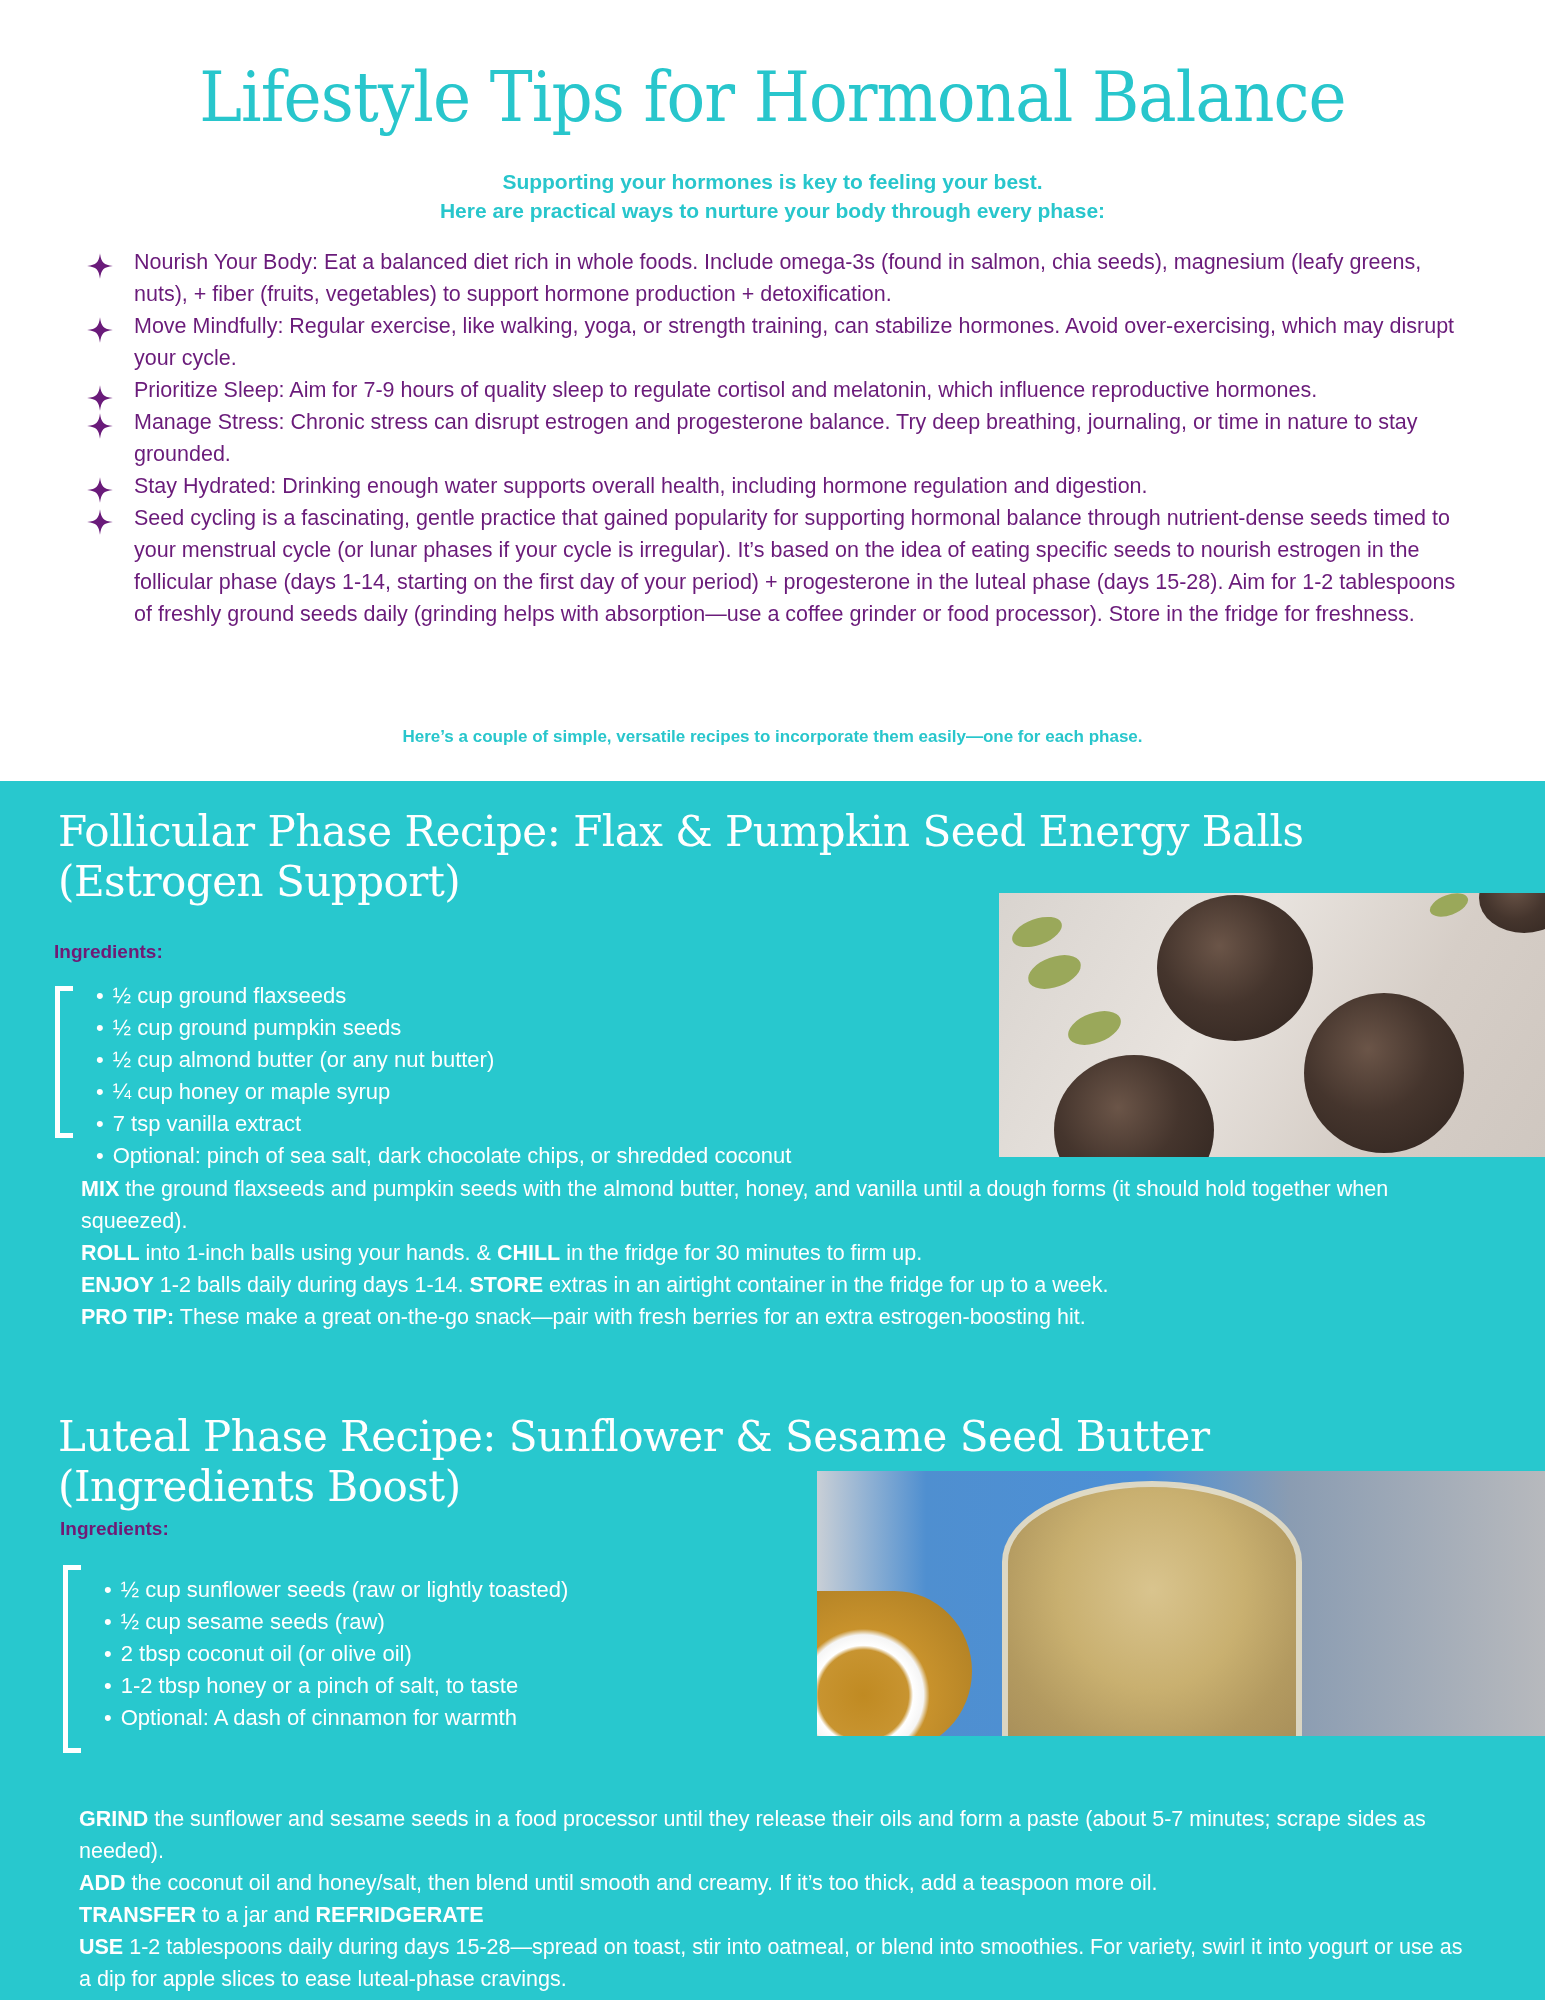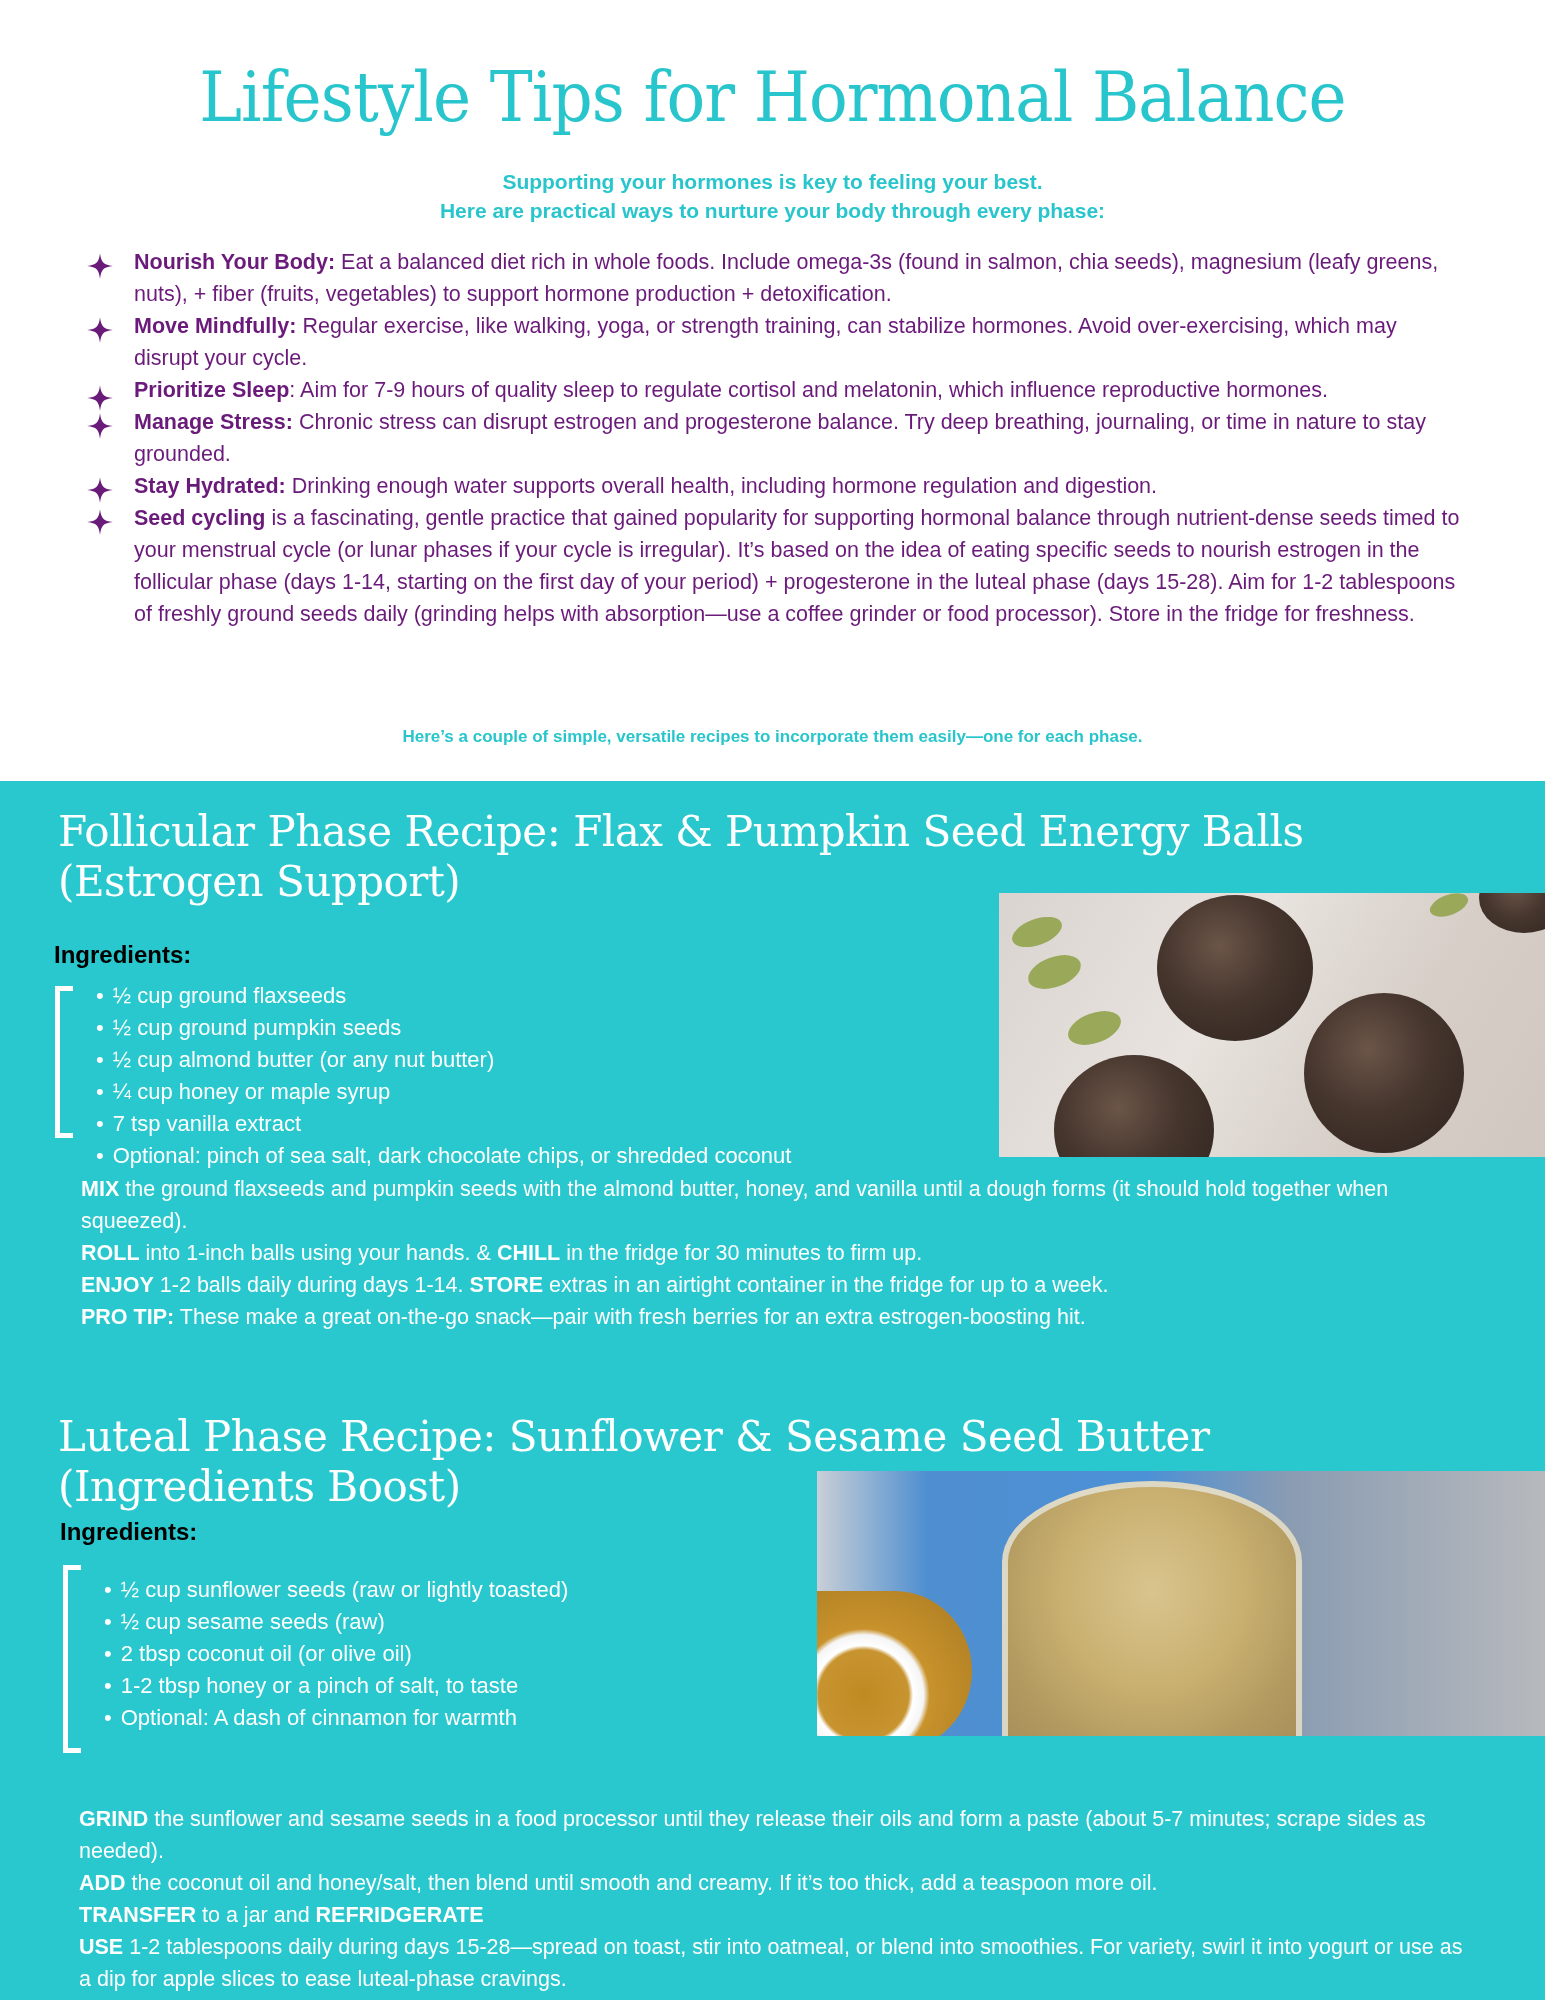--- a/index.html
+++ b/index.html
@@ -18,34 +18,34 @@
     font-family: "Liberation Sans", sans-serif; font-weight: bold; font-size: 21px;
     color: #28C6CC; line-height: 30px;
   }
   .subtitle.s1 { top: 167px; }
   .subtitle.s2 { top: 196px; }
 
   .tips { position: absolute; left: 86px; top: 246px; width: 1380px; }
   .tip { position: relative; padding-left: 48px; color: #6A1B7A; font-size: 21.5px; line-height: 32px; }
   .tip .star { position: absolute; left: 0; top: 6px; width: 28px; height: 28px; }
   .tip .star svg { width: 28px; height: 28px; display: block; }
-  .tip b { font-weight: bold; margin-top: 44px; }
+  .tip b { font-weight: normal; margin-top: 44px; }
 
   .closing {
     position: absolute; left: 0; top: 727px; width: 1545px; text-align: center;
     font-weight: bold; font-size: 17px; color: #28C6CC;
   }
 
   .teal { position: absolute; left: 0; top: 781px; width: 1545px; height: 1219px; background: #28C8CE; }
 
   .recipe-title {
     position: absolute; color: #ffffff; font-family: "DejaVu Serif", "Liberation Serif", serif;
     font-weight: 300; font-size: 42px; line-height: 50px; letter-spacing: -0.5px;
   }
-  .ing-label { position: absolute; color: #000000; font-weight: bold; font-size: 24px; }
+  .ing-label { position: absolute; color: #701a75; font-weight: bold; font-size: 19px; }
   .bracket {
     position: absolute; border: 5px solid #ffffff; border-right: none; width: 18px;
   }
   .ing-list { position: absolute; list-style: none; color: #ffffff; font-size: 22px; line-height: 32px; }
   .ing-list li::before { content: "\2022"; margin-right: 9px; }
 
   .directions { position: absolute; color: #ffffff; font-size: 21.5px; line-height: 32px; }
   .directions b { font-weight: bold; }
 
   .photo { position: absolute; overflow: hidden; }

